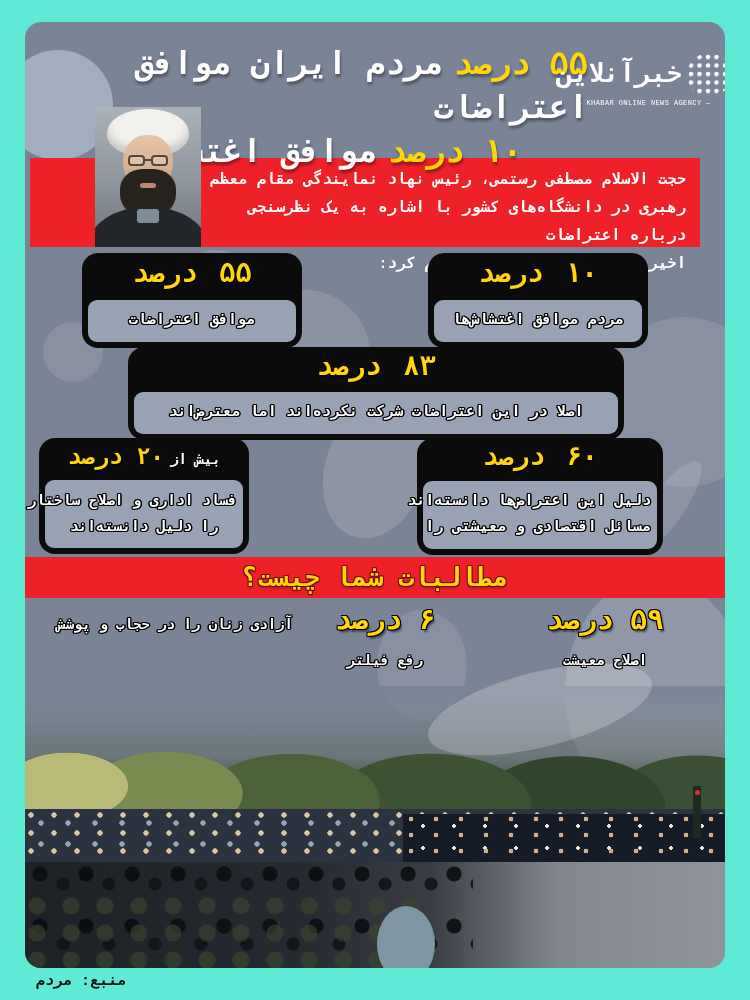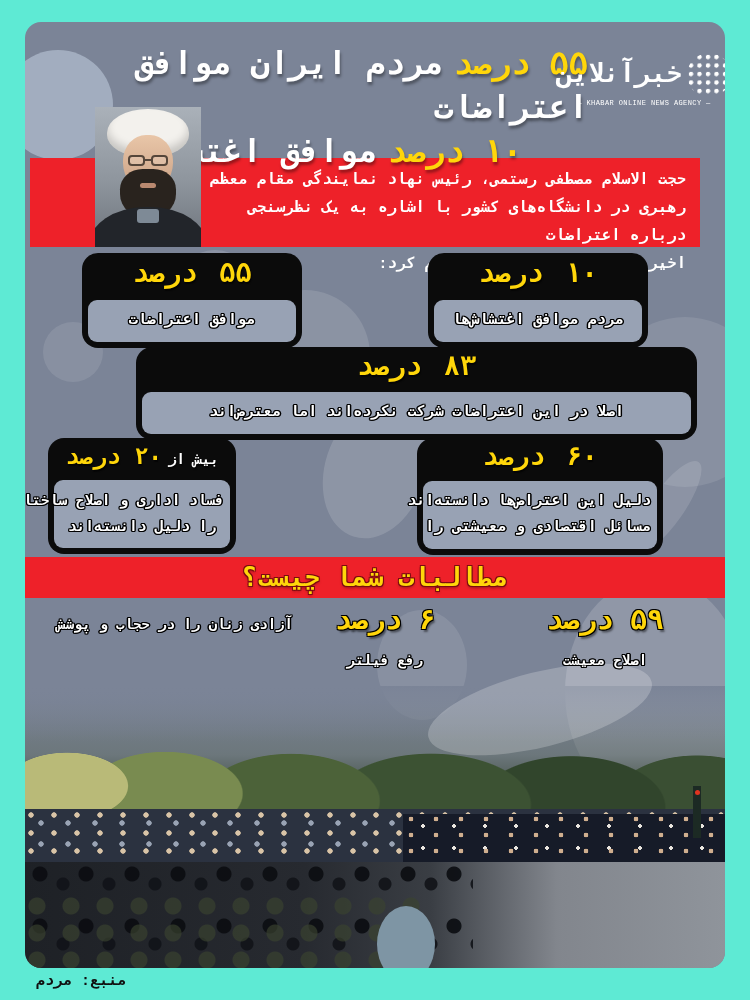--- a/index.html
+++ b/index.html
@@ -192,40 +192,40 @@
 
     <div class="statbox" style="left:403px;top:231px;width:220px;">
       <div class="statbox-pct">
         <span class="pct-prefix"></span><span>۱۰ درصد</span>
       </div>
       <div class="statbox-desc outlined">
         <div>مردم موافق اغتشاش‌ها</div>
       </div>
     </div>
 
-    <div class="statbox" style="left:103px;top:325px;width:561px;margin-left:8px;">
+    <div class="statbox" style="left:103px;top:325px;width:496px;">
       <div class="statbox-pct" style="line-height:42px;">
         <span class="pct-prefix"></span><span>۸۳ درصد</span>
       </div>
       <div class="statbox-desc outlined">
         <div>اصلا در این اعتراضات شرکت نکرده‌اند اما معترض‌اند</div>
       </div>
     </div>
 
     <div class="statbox" style="left:392px;top:416px;width:246px;">
       <div class="statbox-pct" style="font-size:26px;line-height:40px;">
         <span class="pct-prefix"></span><span>۶۰ درصد</span>
       </div>
       <div class="statbox-desc outlined">
         <div>دلیل این اعتراض‌ها دانسته‌اند</div>
         <div>مسائل اقتصادی و معیشتی را</div>
       </div>
     </div>
 
-    <div class="statbox" style="left:23px;top:416px;width:188px;">
+    <div class="statbox" style="left:14px;top:416px;width:210px;">
       <div class="statbox-pct" style="font-size:23px;line-height:40px;">
         <span class="pct-prefix">بیش از</span><span>۲۰ درصد</span>
       </div>
       <div class="statbox-desc outlined" style="font-size:14.5px;">
         <div>فساد اداری و اصلاح ساختار</div>
         <div>را دلیل دانسته‌اند</div>
       </div>
     </div>
 
     <div class="demands-banner">مطالبات شما چیست؟</div>

